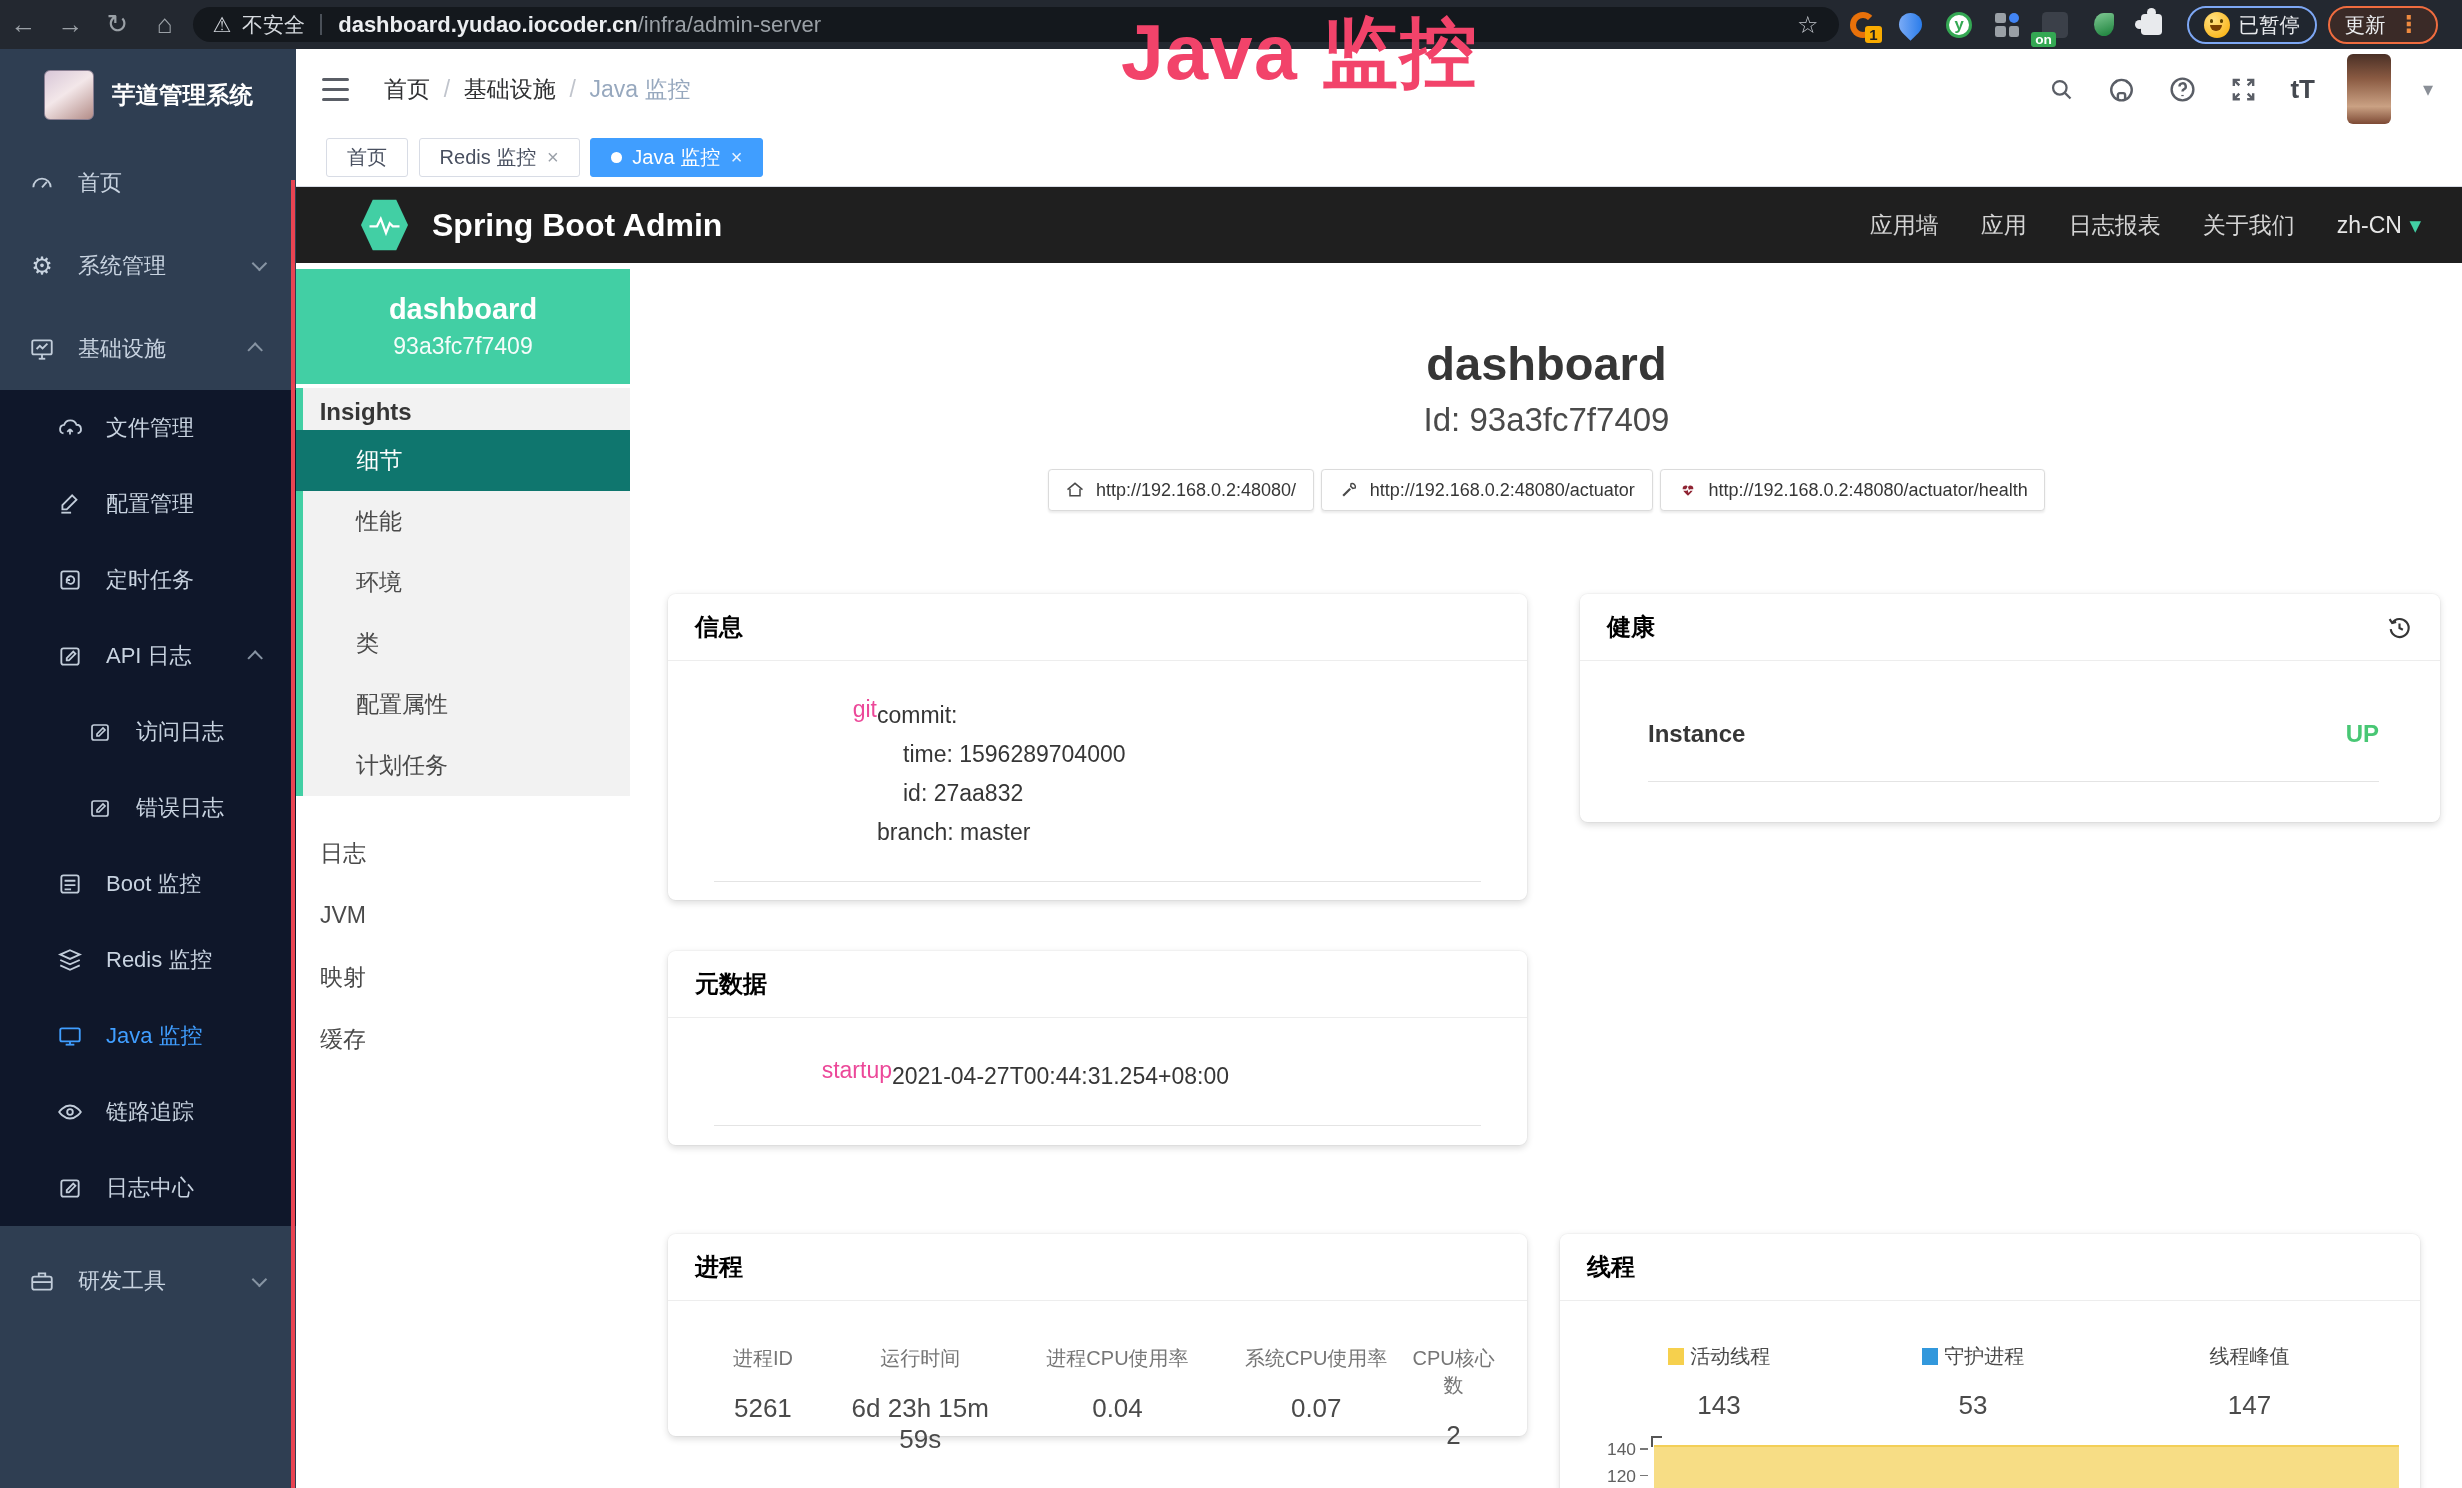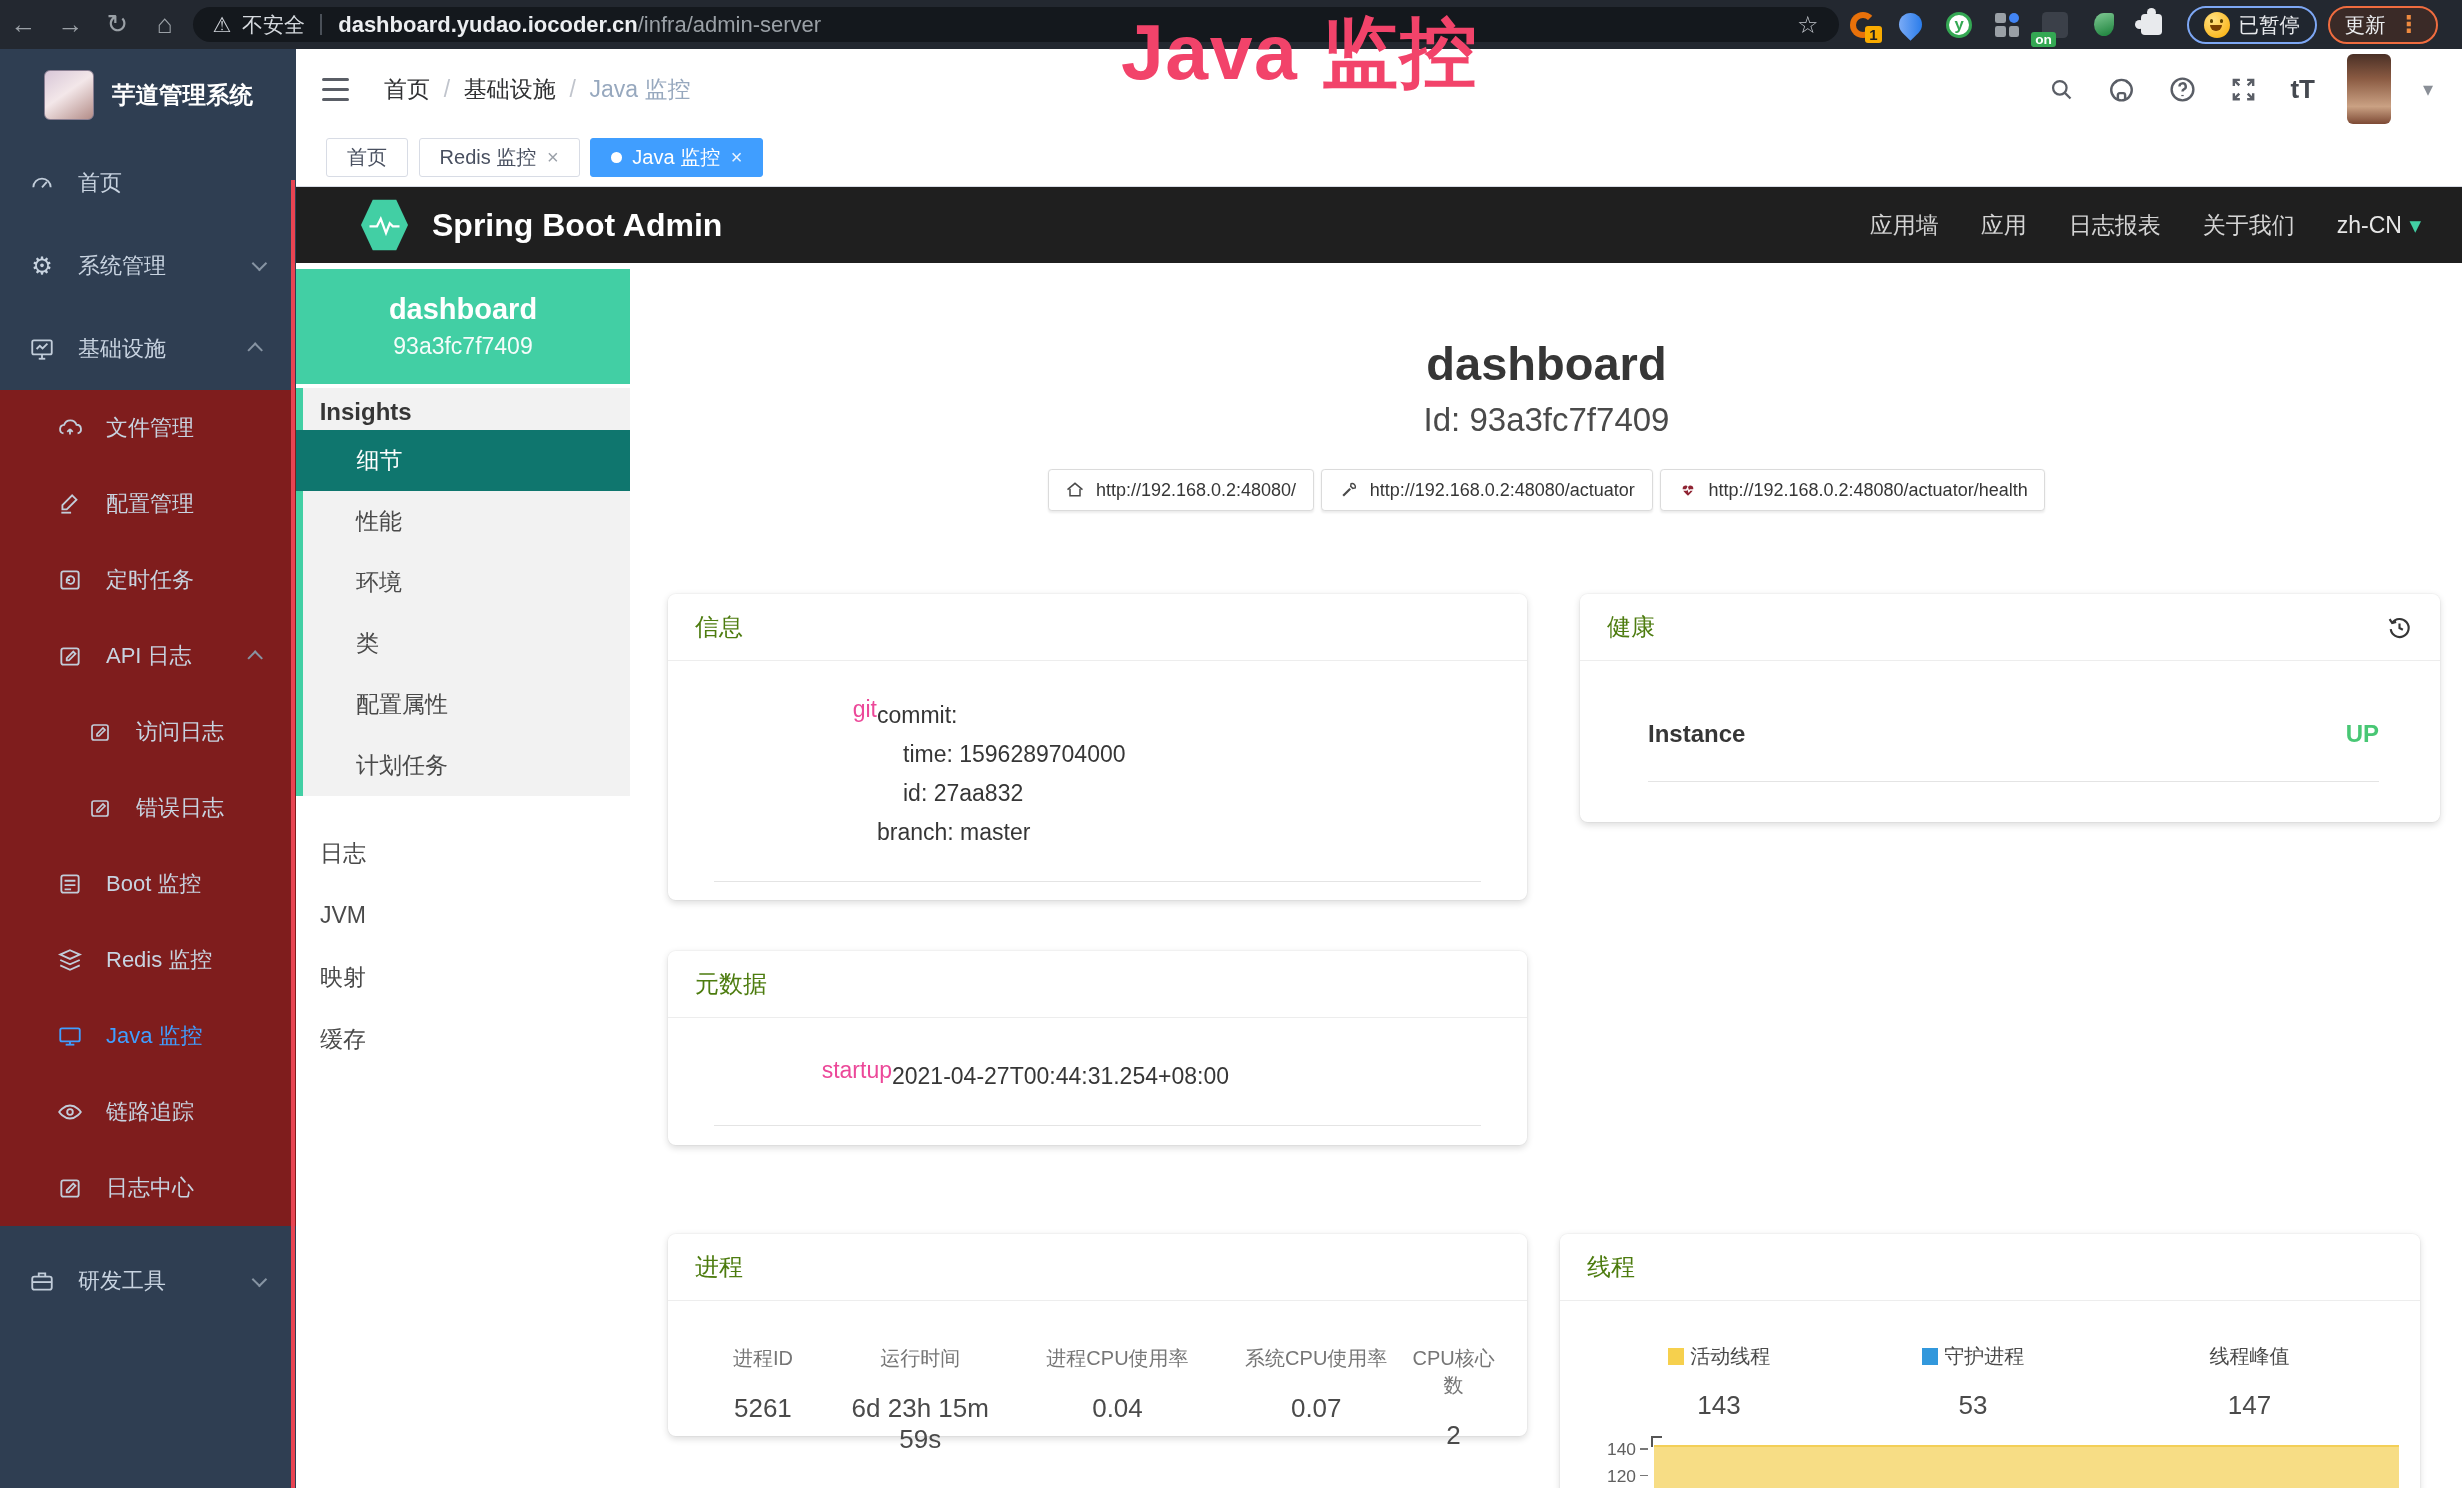--- a/index.html
+++ b/index.html
@@ -51,21 +51,21 @@
   .update .dots{color:#ef8a3f;font-size:23px;font-weight:700;}
   
   .app-sidebar{position:absolute;left:0;top:49px;width:296px;height:1440px;background:#2f3e52;z-index:2;}
   .side-logo{display:flex;align-items:center;gap:18px;padding:21px 0 18px 44px;}
   .logo-img{width:50px;height:50px;border-radius:6px;border:1.5px solid #8a7f92;
     background:linear-gradient(145deg,#d8c7d8 0%,#f3e7e9 45%,#b48d88 100%);}
   .side-title{color:#fff;font-size:23.5px;font-weight:700;}
   .side-item{height:83px;display:flex;align-items:center;color:#c8d3e0;font-size:22px;cursor:pointer;}
   .side-item .ic{width:30px;margin:0 21px 0 27px;display:flex;justify-content:center;color:#c8d3e0;font-size:24px;}
   .side-item svg{stroke:#c2cdda;fill:none;stroke-width:1.7;}
-  .sub{background:#7f1d1d;}
+  .sub{background:#0f172a;}
   .sub .side-item{height:76px;}
   .sub .side-item .ic{margin-left:55px;}
   .sub .side-item.lvl3 .ic{margin-left:85px;}
   .side-item.active{color:#409eff;}
   .side-item.active svg{stroke:#409eff;}
   .chev{width:10.6px;height:10.6px;border-right:2.3px solid #8794a3;border-bottom:2.3px solid #8794a3;
     margin-left:auto;margin-right:33px;}
   .chev.down{transform:rotate(45deg) translateY(-3px);}
   .chev.up{transform:rotate(-135deg) translateY(-3px);}
   
@@ -125,21 +125,21 @@
   .page-id{position:absolute;top:138px;left:0;right:0;text-align:center;font-size:33px;color:#4a4a4a;}
   .endpoints{position:absolute;top:206px;left:0;right:0;display:flex;justify-content:center;gap:7.6px;}
   .endpoint{height:42px;display:flex;align-items:center;gap:10.6px;border:1.5px solid #dbdbdb;
     background:#fff;border-radius:3.8px;padding:0 16.7px;font-size:18px;color:#363636;cursor:pointer;
     box-shadow:0 1.5px 2.3px rgba(10,10,10,.08);}
   .endpoint svg{stroke:#4a4a4a;fill:none;stroke-width:1.8;}
   .card{position:absolute;background:#fff;border-radius:7.6px;
     box-shadow:0 2.3px 7.6px rgba(10,10,10,.14),0 0 0 0.8px rgba(10,10,10,.03);}
   .card-head{height:67px;display:flex;align-items:center;padding:0 27px;
     border-bottom:1.5px solid #ededed;}
-  .card-title{font-size:24px;font-weight:400;color:#4d7c0f;}
+  .card-title{font-size:24px;font-weight:700;color:#000000;}
   .card-tool{margin-left:auto;cursor:pointer;display:flex;}
   .kv-row{display:flex;margin:35px 46px 0 46px;border-bottom:1.5px solid #e4e4e4;padding-bottom:29px;}
   .kv-key{width:163px;font-size:23px;color:#ec4899;text-align:right;}
   .kv-val{flex:1;font-size:23px;color:#363636;line-height:39px;}
   .kv-val .ind{padding-left:26px;}
   .hrow{display:flex;margin:59px 61px 0 68px;border-bottom:1.5px solid #e4e4e4;padding-bottom:33px;}
   .hname{font-size:24px;font-weight:700;color:#363636;}
   .hstatus{margin-left:auto;font-size:24px;font-weight:700;color:#48c774;}
   .ptable{display:flex;margin:44px 23px 0 23px;}
   .pcol{text-align:center;}

